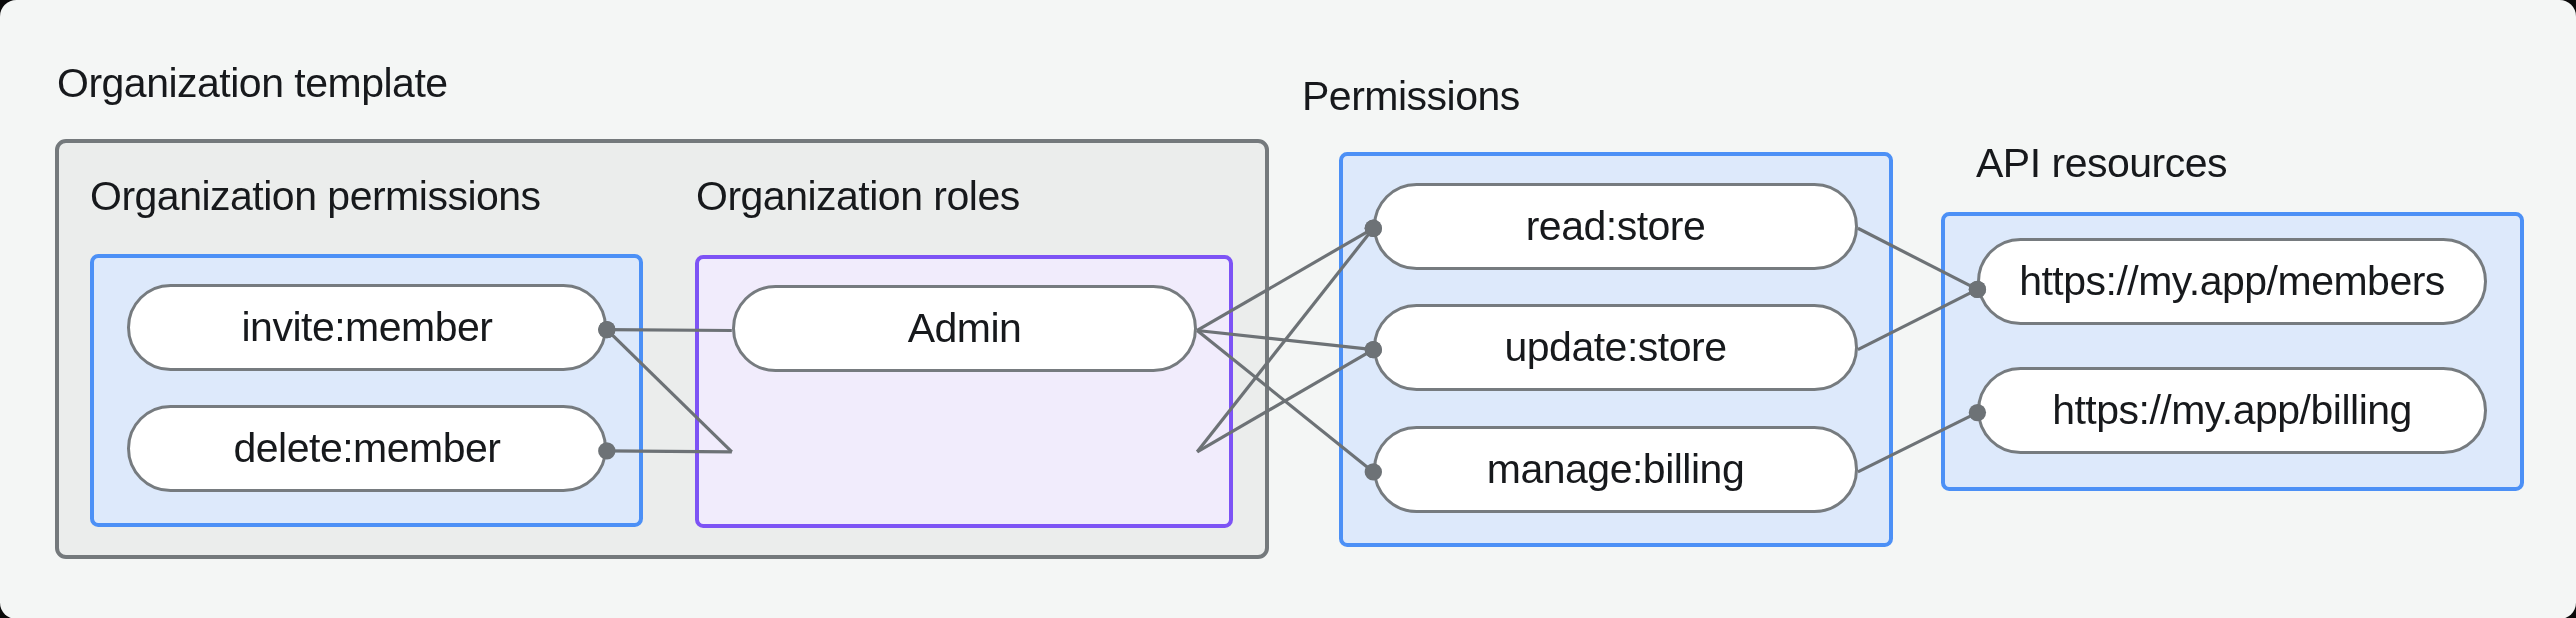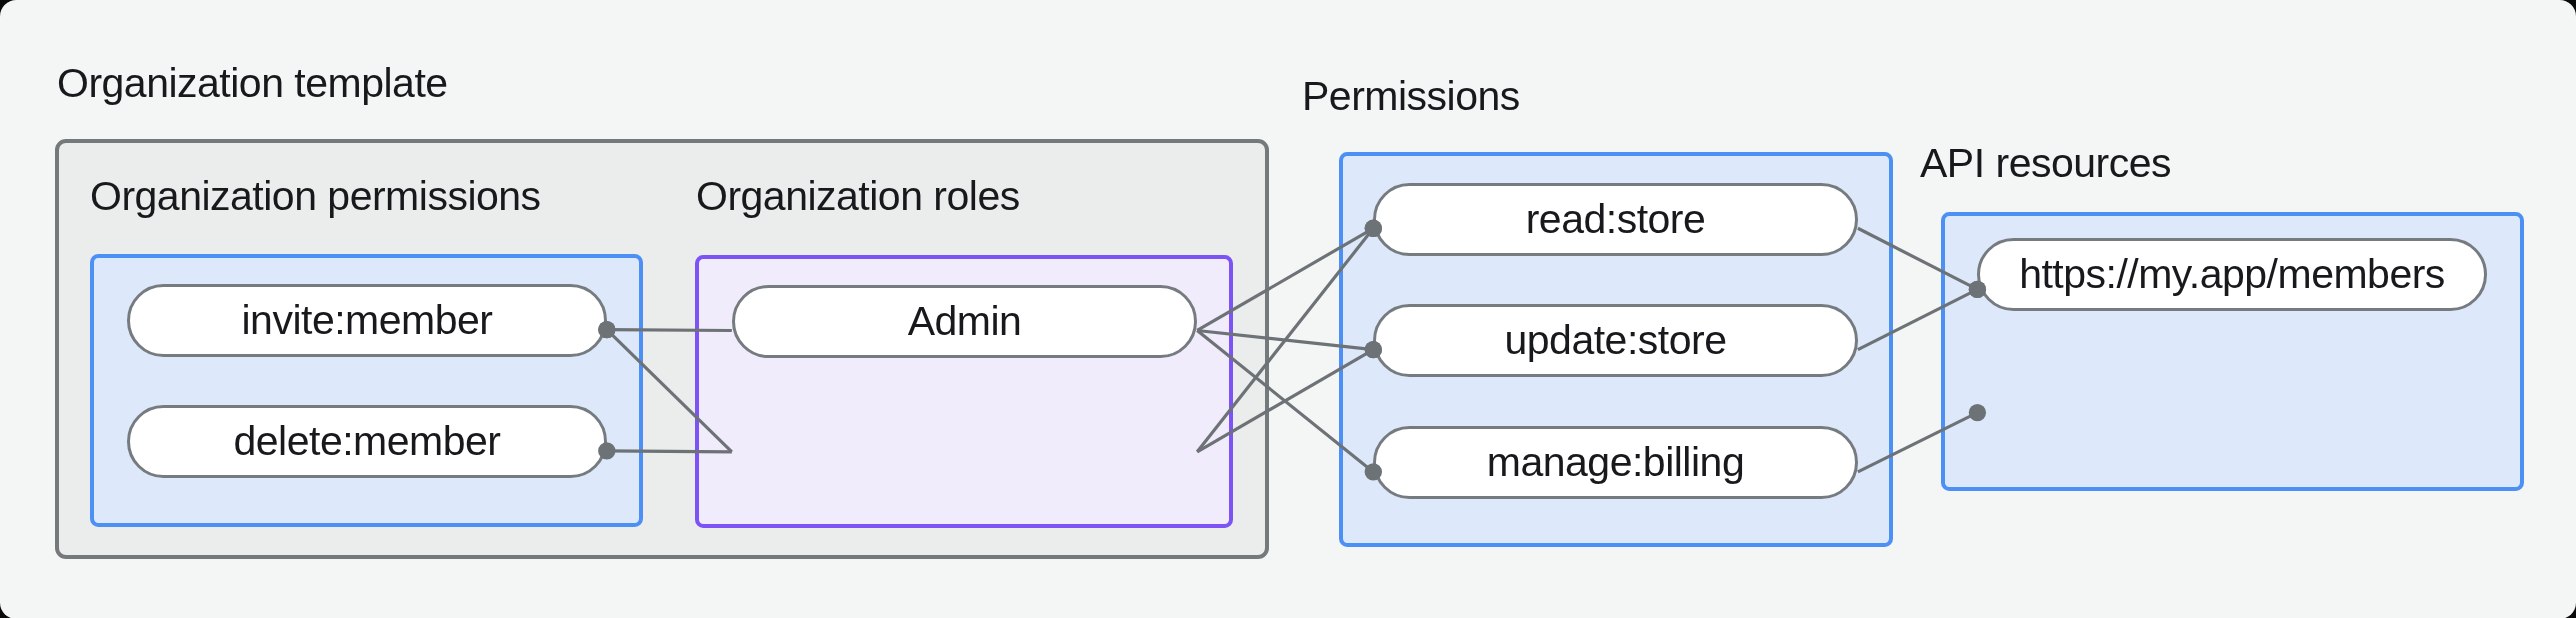--- a/index.html
+++ b/index.html
@@ -24,21 +24,21 @@
   }
   .box{position:absolute;border-radius:9px;}
   .outer-box{
     background:var(--outer_box_fill);
     border:4.6px solid var(--outer_box_border);
     border-radius:11px;
   }
   .blue-box{background:var(--blue_fill);border:4.1px solid var(--blue_border);border-radius:8.2px;}
   .purple-box{background:var(--purple_fill);border:4.1px solid var(--purple_border);border-radius:8.2px;}
   .pill{
-    position:absolute;height:73px;border-radius:46px;
+    position:absolute;height:87px;border-radius:46px;
     background:var(--pill_fill);border:3.2px solid var(--pill_border);
     display:flex;align-items:center;justify-content:center;
     font-size:41px;letter-spacing:-0.5px;color:var(--text);white-space:nowrap;
   }
   #edge-layer{position:absolute;left:0;top:0;width:2576px;height:619px;pointer-events:none;z-index:5;}
 </style>
 </head>
 <body>
 
 <div class="page">
@@ -86,20 +86,21 @@
   <div class="pill" style="left:732px;top:285px;width:465px;">Admin</div>
 
   <div class="heading" style="left:1302px;top:73px;">Permissions</div>
 
   <div class="box blue-box" style="left:1339px;top:152px;width:554px;height:395px;"></div>
 
   <div class="pill" style="left:1373px;top:183px;width:485px;">read:store</div>
   <div class="pill" style="left:1373px;top:304px;width:485px;">update:store</div>
   <div class="pill" style="left:1373px;top:426px;width:485px;">manage:billing</div>
 
-  <div class="heading" style="left:1920px;top:140px;">API resources</div>
+  <div class="heading" style="left:1976px;top:140px;">API resources</div>
 
   <div class="box blue-box" style="left:1941px;top:212px;width:583px;height:279px;"></div>
 
   <div class="pill" style="left:1977px;top:238px;width:510px;">https://my.app/members</div>
+  <div class="pill" style="left:1977px;top:367px;width:510px;">https://my.app/billing</div>
 
 </div>
 
 
 </body></html>

